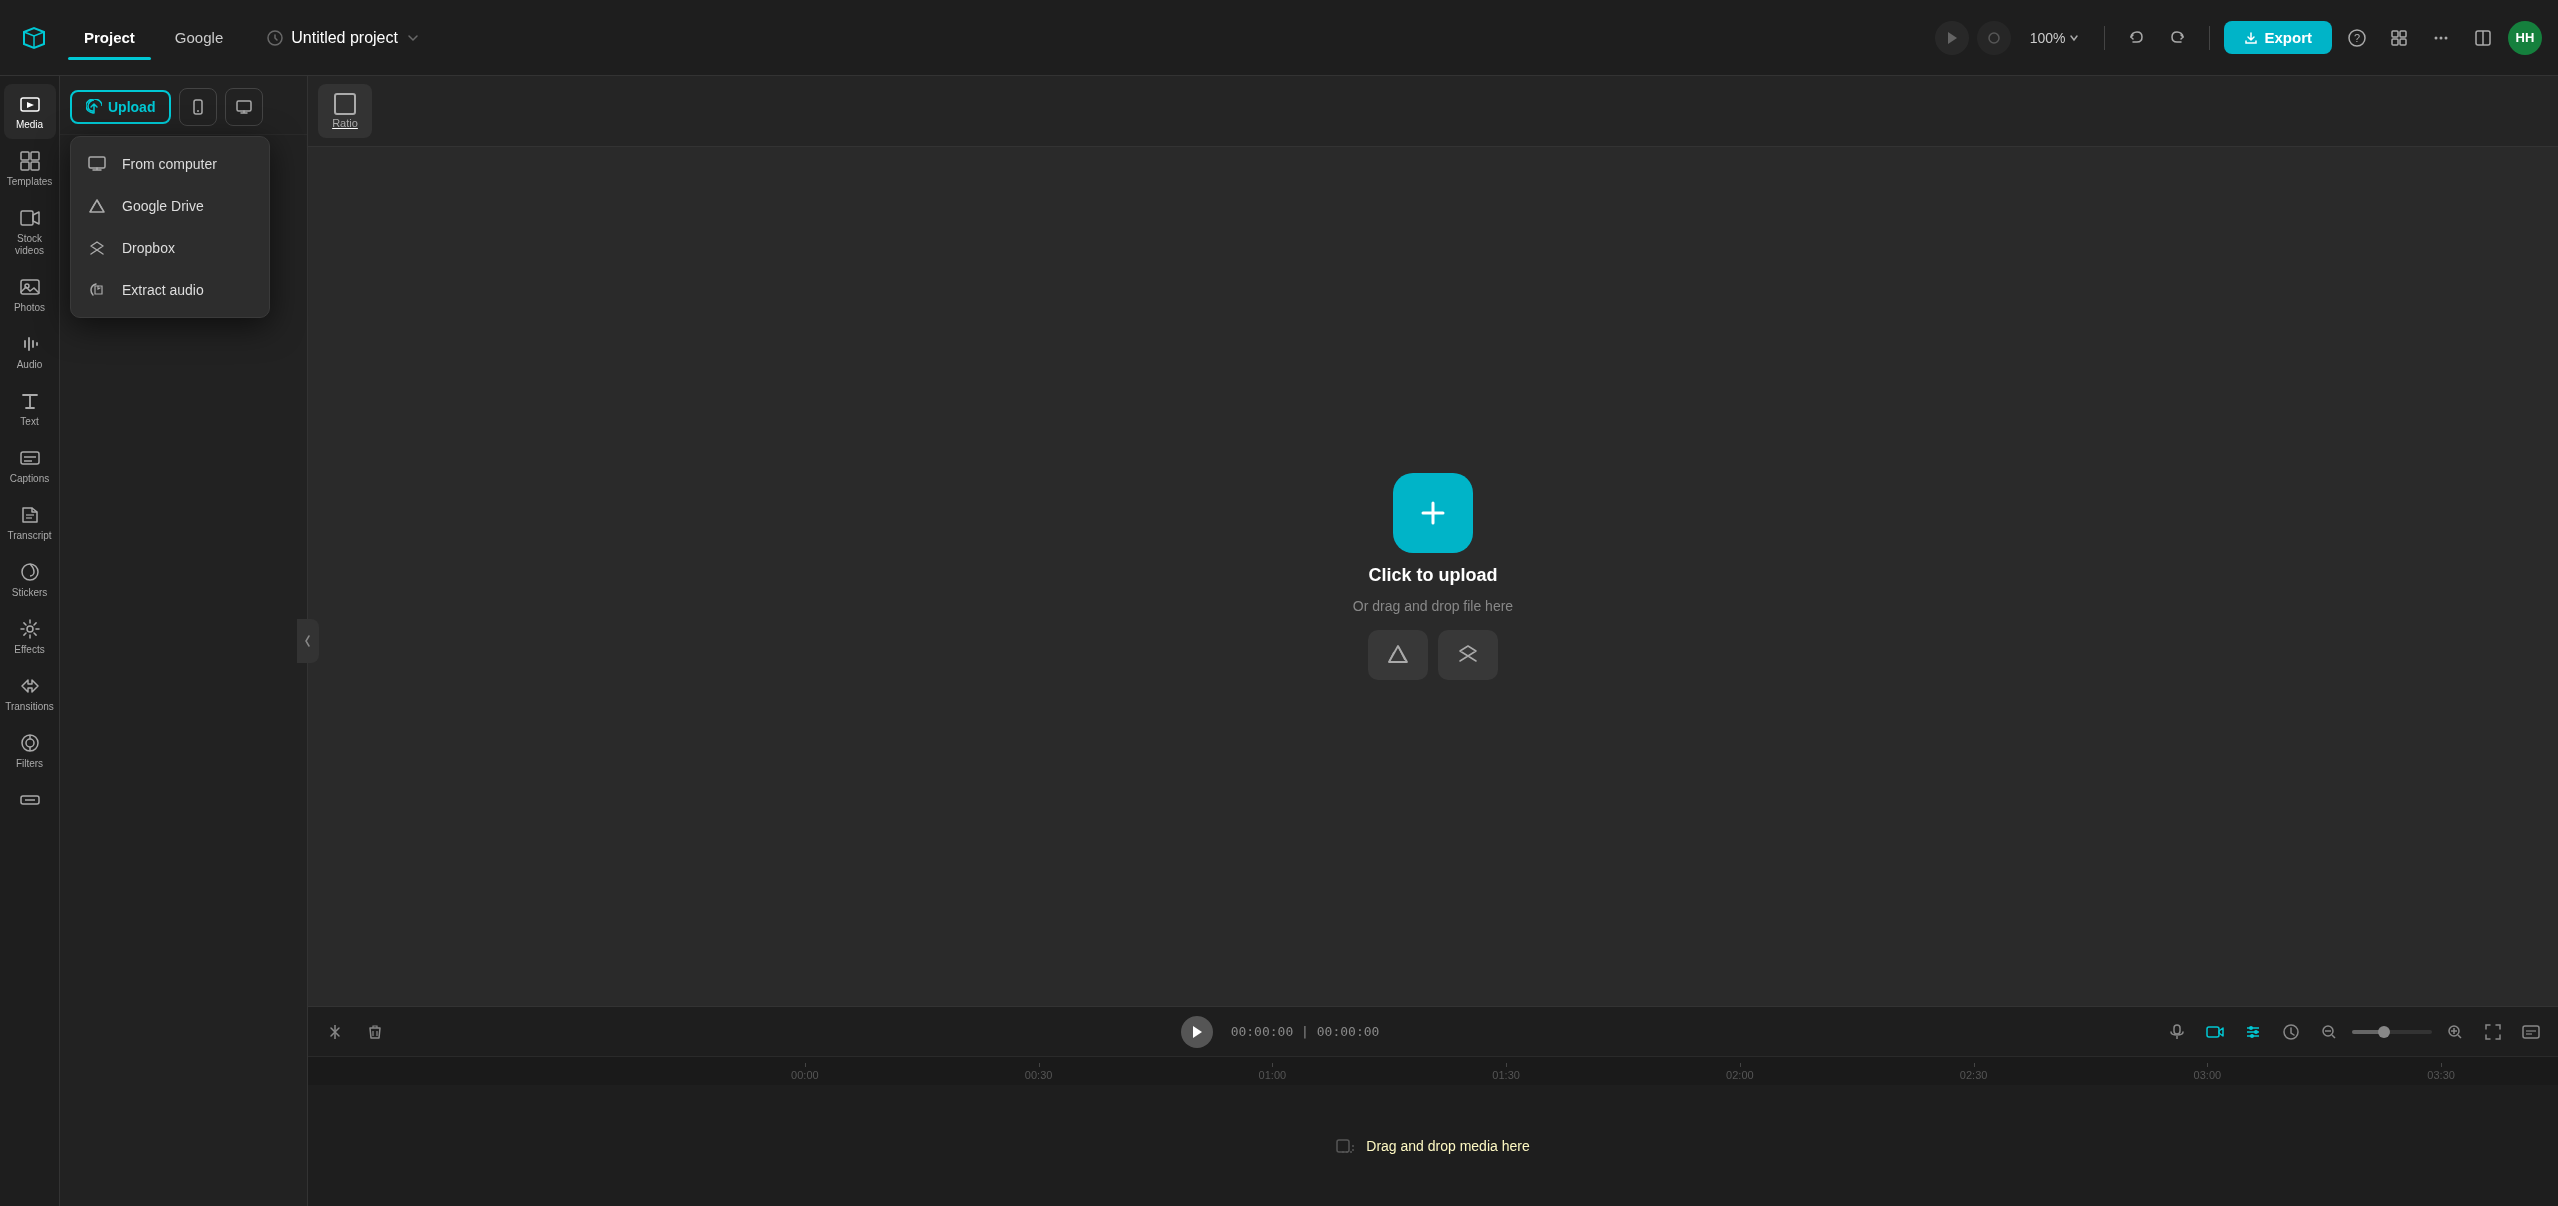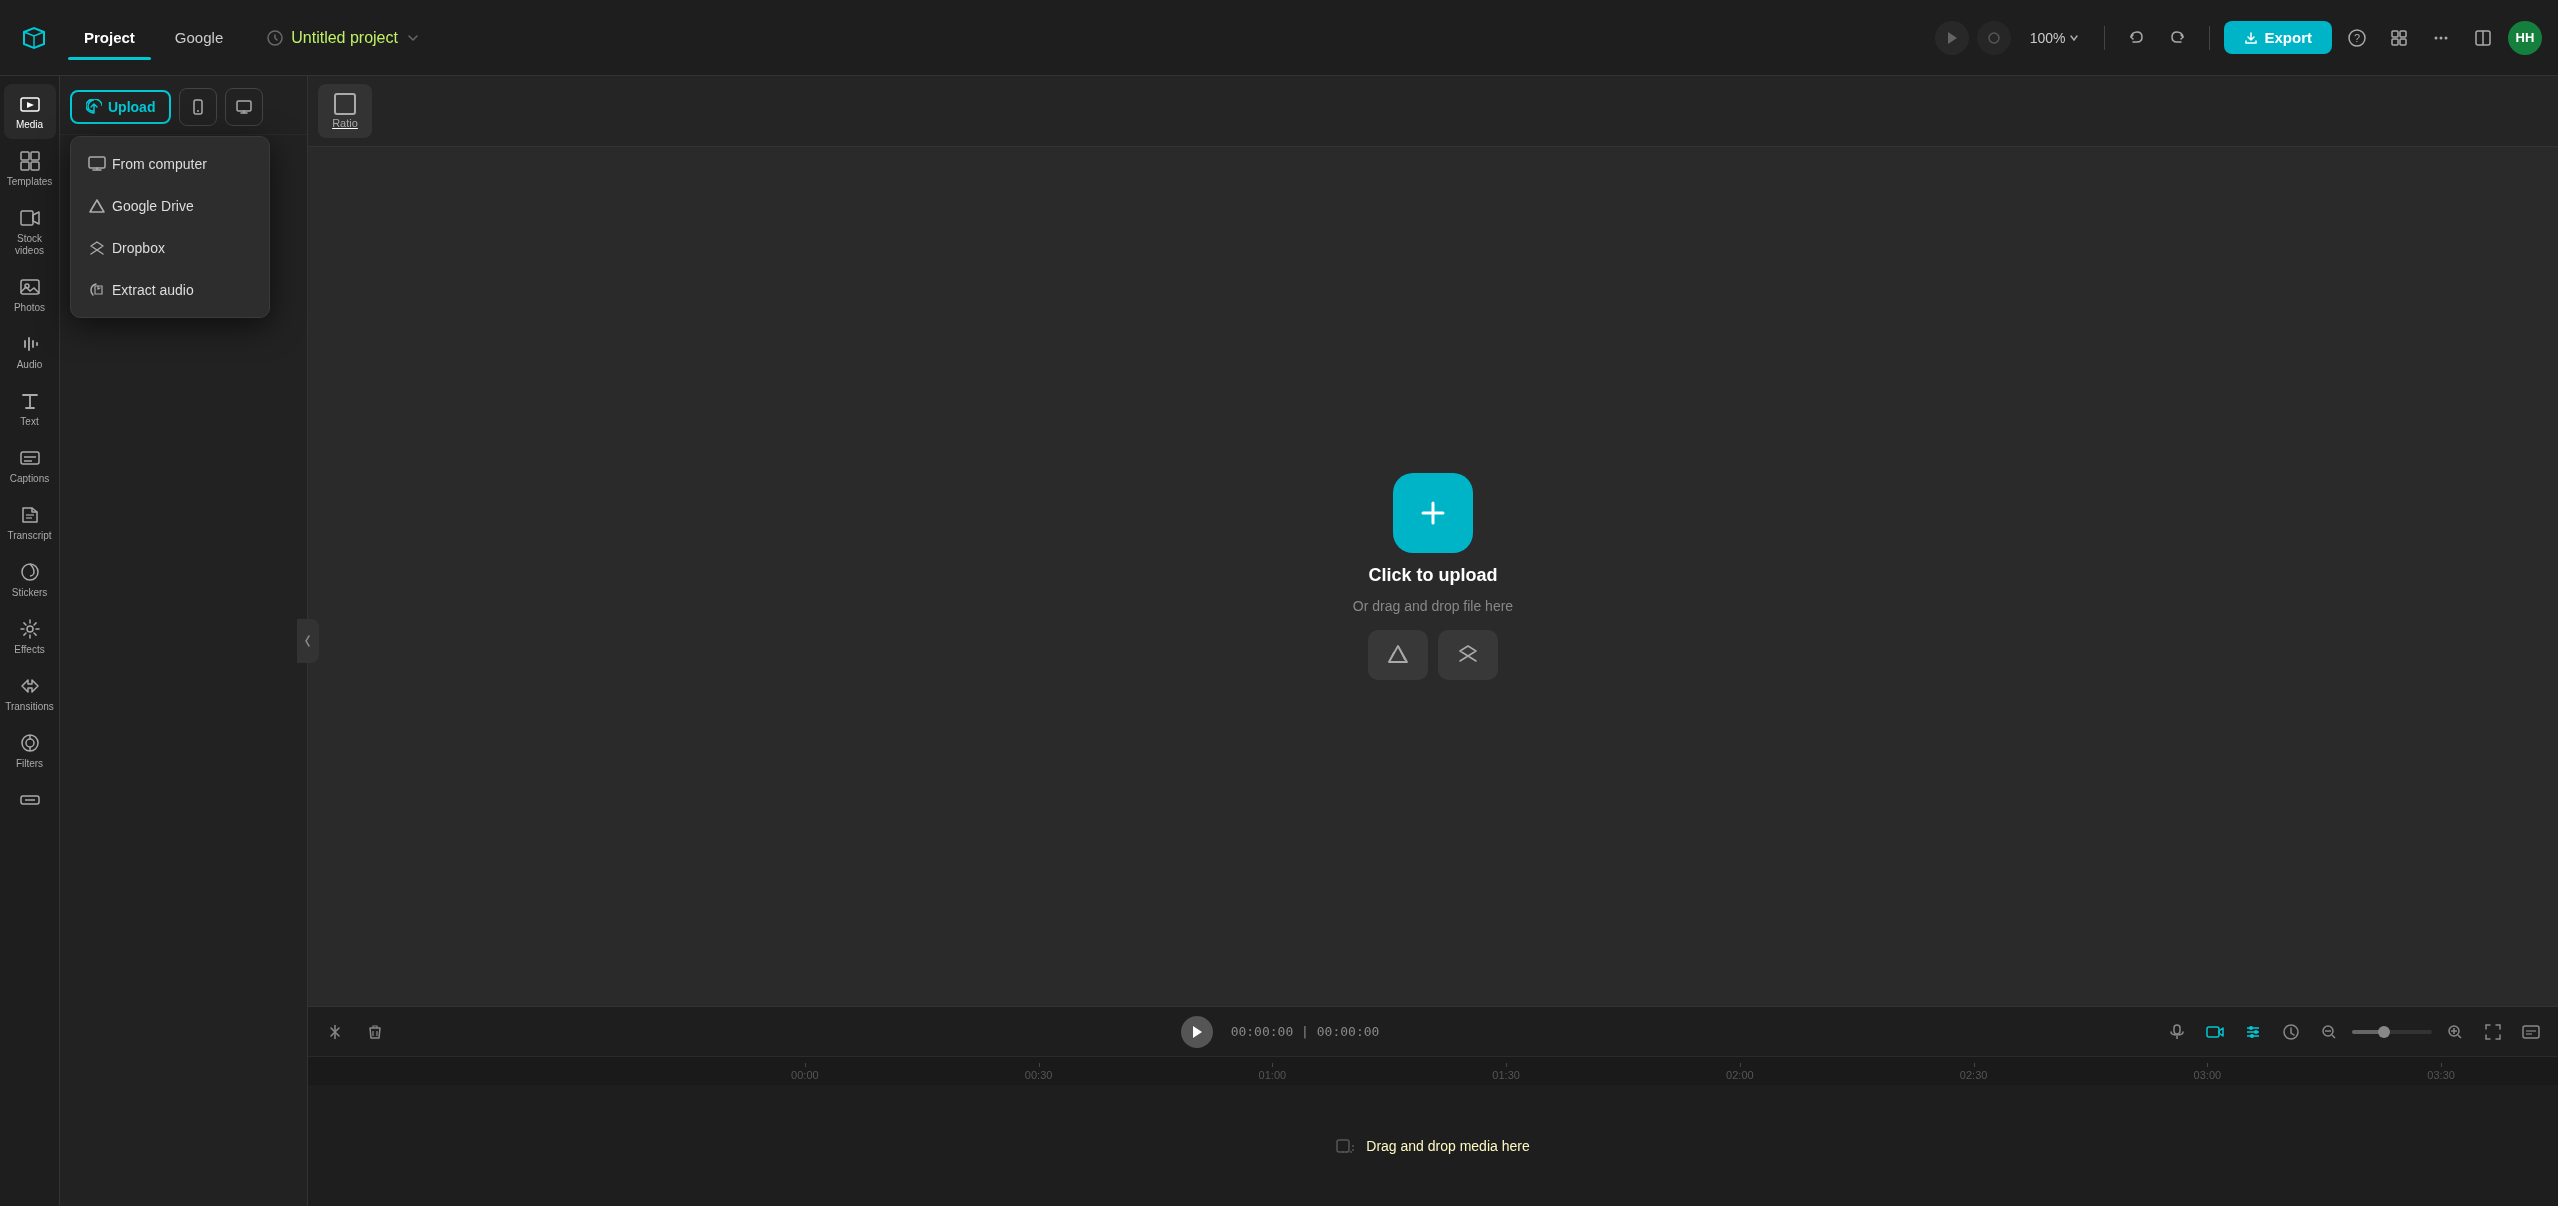--- a/index.html
+++ b/index.html
@@ -59,21 +59,21 @@
       height: 3px;
       background: #00c8d4;
       border-radius: 2px;
     }
     .top-bar-project {
       display: flex;
       align-items: center;
       gap: 8px;
       margin-left: 16px;
       font-size: 16px;
-      color: #bef264;
+      color: #ffffff;
       cursor: pointer;
     }
     .top-bar-project svg { opacity: 0.7; }
     .top-bar-spacer { flex: 1; }
     .top-bar-controls {
       display: flex;
       align-items: center;
       gap: 8px;
     }
     .btn-play-preview {
@@ -247,21 +247,21 @@
       border-radius: 10px;
       box-shadow: 0 8px 32px rgba(0,0,0,0.6);
       z-index: 100;
       width: 200px;
       padding: 6px 0;
       border: 1px solid #3a3a3a;
     }
     .dropdown-item {
       display: flex;
       align-items: center;
-      gap: 5px;
+      gap: 15px;
       padding: 11px 16px;
       cursor: pointer;
       font-size: 14px;
       color: #ddd;
       text-align: center;
     }
     .dropdown-item-icon {
       width: 20px;
       height: 20px;
       display: flex;

